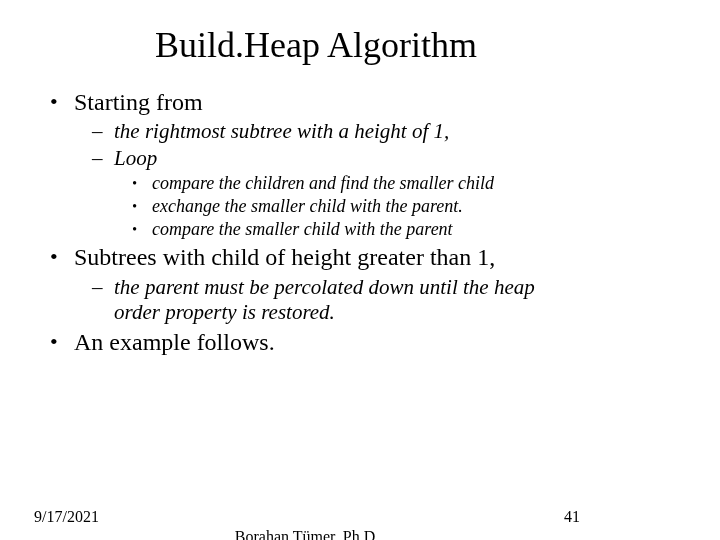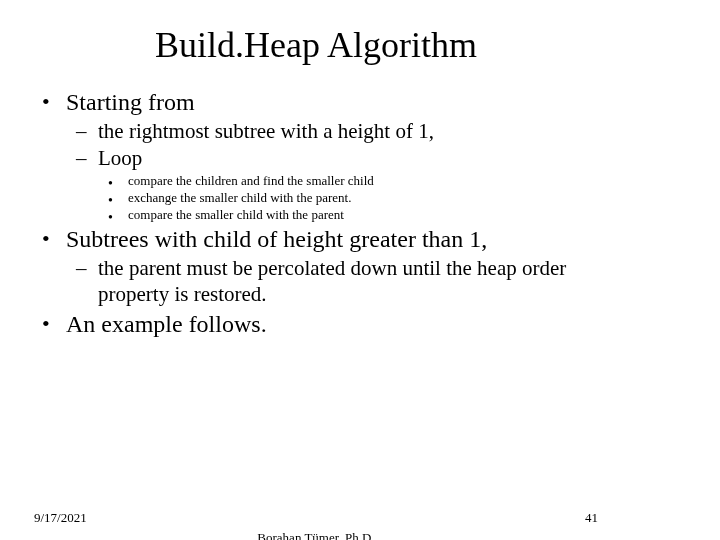--- a/index.html
+++ b/index.html
@@ -24,21 +24,21 @@
     text-align: center;
     font-size: 36px;
     margin: 6px 0 22px 0;
     font-weight: normal;
   }
   .content {
     font-size: 24px;
     line-height: 1.22;
   }
   ul {
-    margin: 4px;
+    margin: 12px;
     padding: 0;
     list-style: none;
   }
   li {
     margin: 0;
     padding: 0;
   }
   
   .lvl1 > li {
     position: relative;
@@ -51,57 +51,58 @@
     left: 4px;
     top: 0;
     font-size: 22px;
     line-height: 1.3;
   }
   
   .lvl2 {
     font-size: 21px;
     margin-top: 2px;
     margin-bottom: 2px;
+    font-style: italic;
   }
   .lvl2 > li {
     position: relative;
     padding-left: 28px;
     margin-bottom: 1px;
   }
   .lvl2 > li::before {
     content: "–";
     position: absolute;
     left: 6px;
     top: 0;
   }
   
   .lvl3 {
-    font-size: 13px;
+    font-size: 18px;
     margin-top: 2px;
     margin-bottom: 2px;
   }
   .lvl3 > li {
     position: relative;
     padding-left: 26px;
     margin-bottom: 1px;
   }
   .lvl3 > li::before {
     content: "•";
     position: absolute;
     left: 6px;
     top: 0;
     font-size: 14px;
     line-height: 1.5;
   }
   .footer {
     position: absolute;
     bottom: 14px;
     left: 34px;
-    right: 34px;
-    font-size: 13px;
+    right: 52px;
+    font-size: 16px;
     display: flex;
     justify-content: space-between;
     align-items: baseline;
   }
   .footer .center {
     position: absolute;
     left: 0;
     right: 0;
     text-align: center;
     margin-top: 20px;

